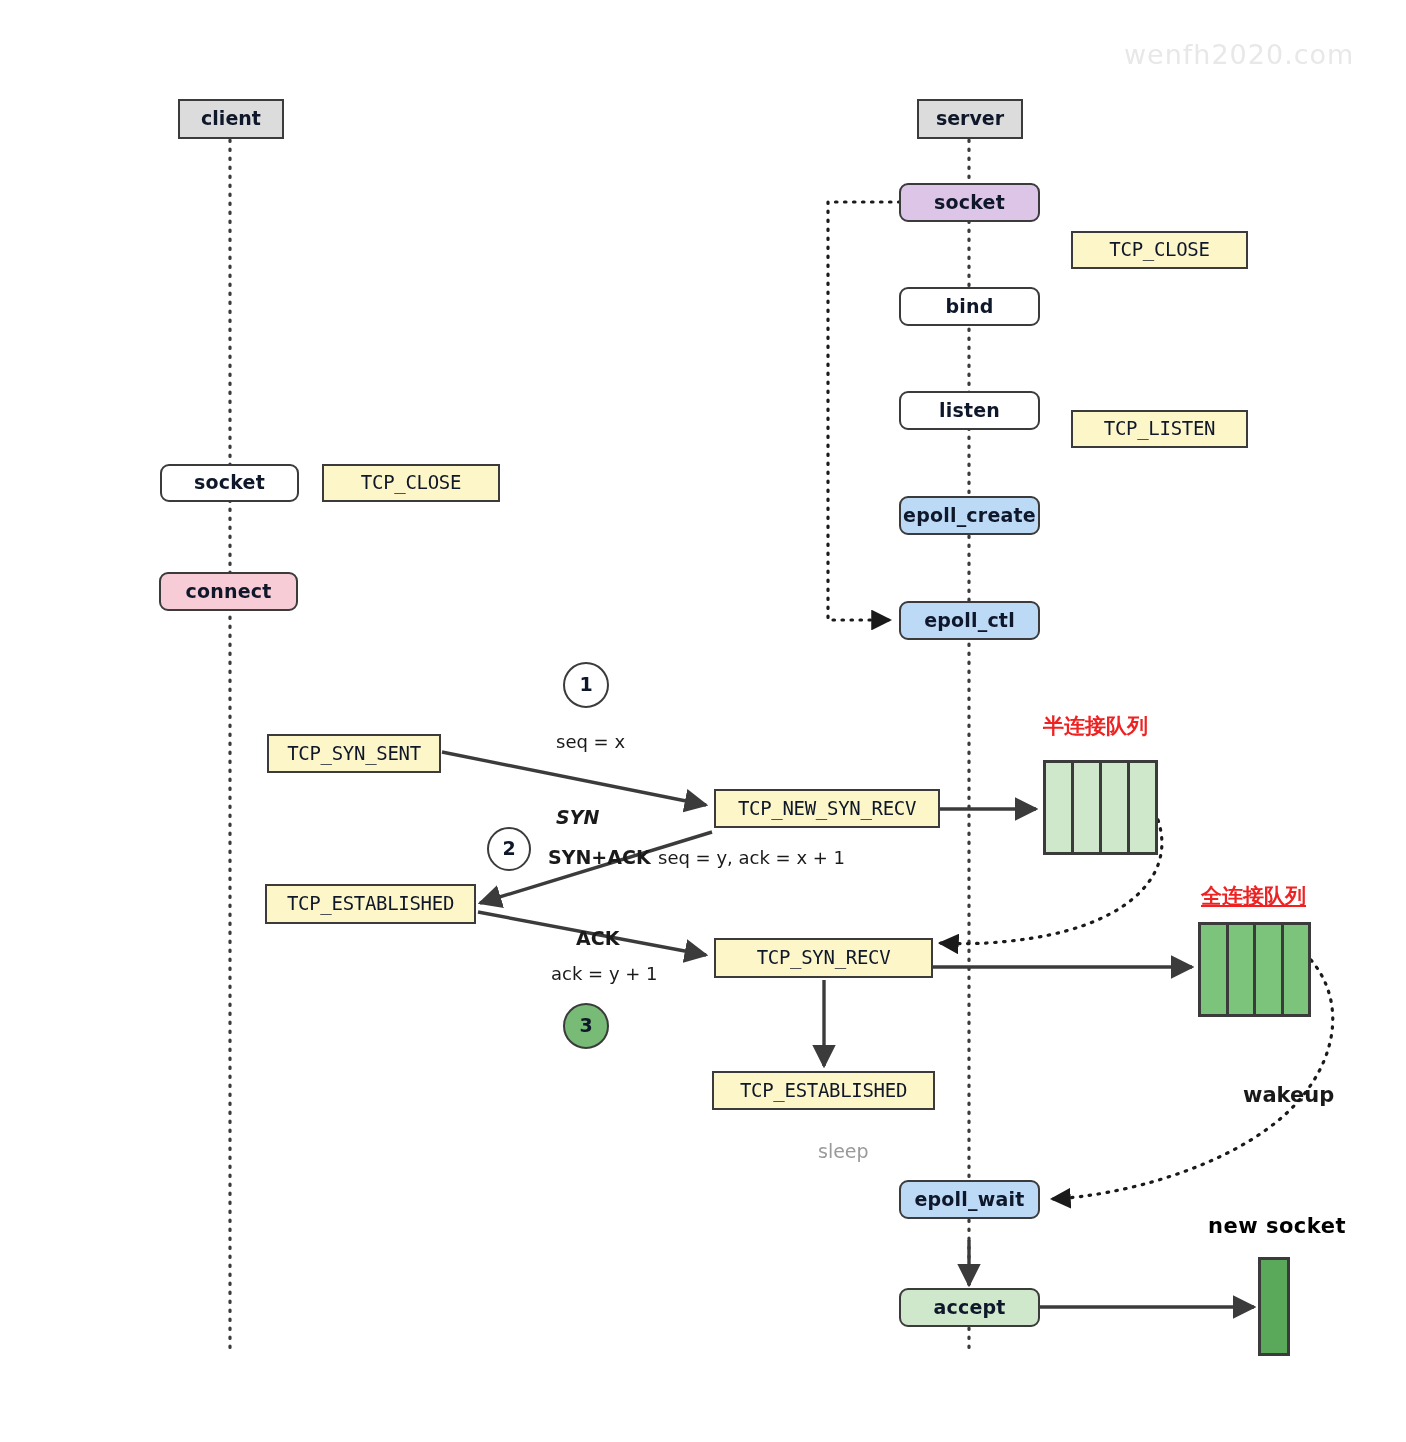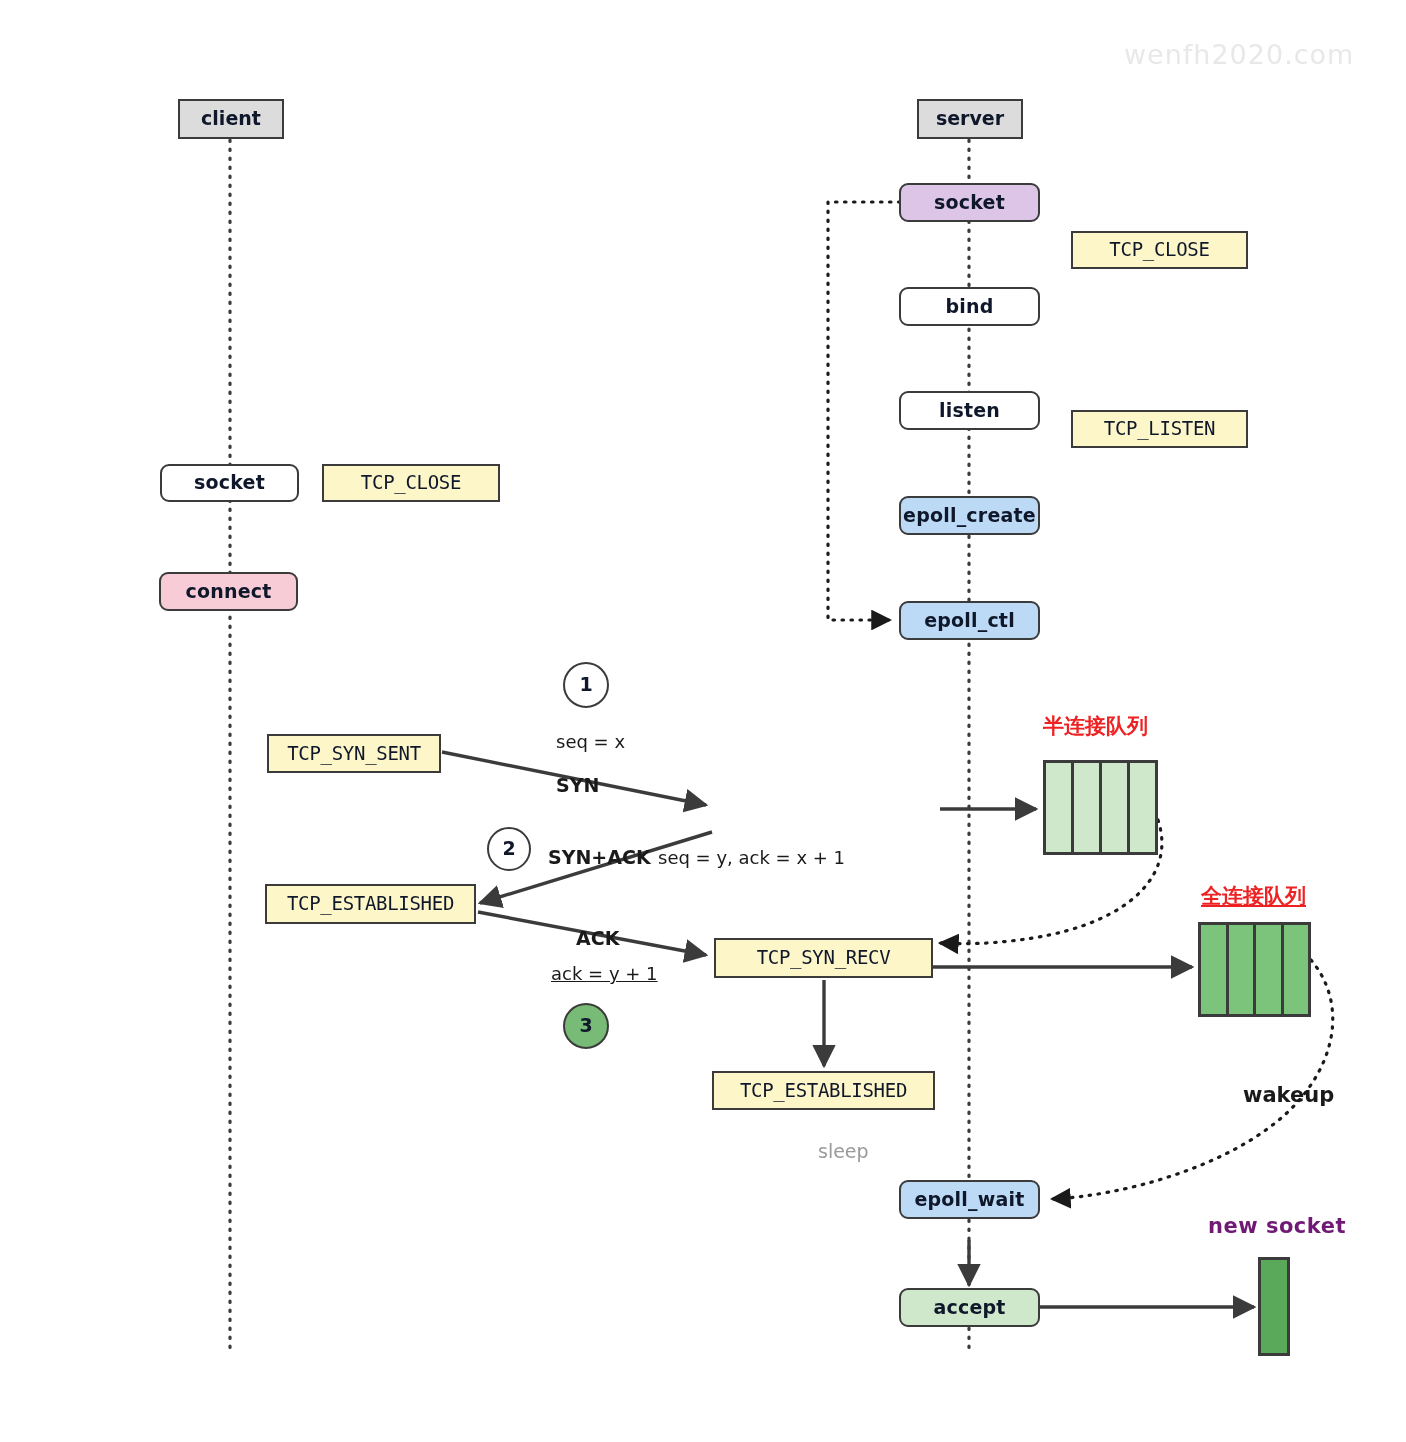--- a/index.html
+++ b/index.html
@@ -71,21 +71,21 @@
     color: #1a1a1a;
     font-size: 18px;
   }
   .txt.bold { font-weight: bold; font-size: 19px; }
   .txt.cn {
     color: #ee2222;
     font-weight: bold;
     font-size: 21px;
   }
   .txt.green {
-    color: #701a75;
+    color: #000000;
     font-weight: bold;
     font-size: 21px;
     letter-spacing: 0.5px;
   }
   .txt.gray { color: #9a9a9a; font-size: 19px; }
   .watermark {
     position: absolute;
     color: #e8e8e8;
     font-size: 27px;
     letter-spacing: 1px;
@@ -200,48 +200,49 @@
   <div class="node syscall" style="left:899px; top:287px; width:141px; height:39px; background:#ffffff;">bind</div>
 
   <div class="node syscall" style="left:899px; top:391px; width:141px; height:39px; background:#ffffff;">listen</div>
 
   <div class="node state" style="left:1071px; top:382px; width:177px; height:38px;margin-top:28px;">TCP_LISTEN</div>
 
   <div class="node syscall" style="left:899px; top:496px; width:141px; height:39px; background:#bcd9f5;">epoll_create</div>
 
   <div class="node syscall" style="left:899px; top:601px; width:141px; height:39px; background:#bcd9f5;">epoll_ctl</div>
 
+  <div class="node state" style="left:714px; top:789px; width:226px; height:39px;">TCP_NEW_SYN_RECV</div>
 
   <div class="node state" style="left:714px; top:938px; width:219px; height:40px;text-align:center;">TCP_SYN_RECV</div>
 
   <div class="node state" style="left:712px; top:1071px; width:223px; height:39px;">TCP_ESTABLISHED</div>
 
   <div class="txt gray" style="left:818px; top:1140px;text-align:right;">sleep</div>
 
   <div class="node syscall" style="left:899px; top:1180px; width:141px; height:39px; background:#bcd9f5;">epoll_wait</div>
 
   <div class="node syscall" style="left:899px; top:1288px; width:141px; height:39px; background:#cfe8cb;">accept</div>
 
   <div class="node circle" style="left:563px; top:662px; width:46px; height:46px;">1</div>
 
   <div class="node circle" style="left:487px; top:827px; width:44px; height:44px;">2</div>
 
   <div class="node circle filled" style="left:563px; top:1003px; width:46px; height:46px;">3</div>
 
   <div class="txt" style="left:556px; top:731px;">seq = x</div>
 
-  <div class="txt bold" style="left:556px; top:774px;">SYN</div>
+  <div class="txt bold" style="left:556px; top:806px;font-style:italic;">SYN</div>
 
   <div class="txt bold" style="left:548px; top:846px;">SYN+ACK</div>
 
   <div class="txt" style="left:658px; top:847px;">seq = y, ack = x + 1</div>
 
   <div class="txt bold" style="left:576px; top:927px;">ACK</div>
 
-  <div class="txt" style="left:551px; top:963px;text-decoration:underline;">ack = y + 1</div>
+  <div class="txt" style="left:551px; top:963px;">ack = y + 1</div>
 
   <div class="txt cn" style="left:1043px; top:712px;">半连接队列</div>
 
   <div class="queue" id="half-queue" style="left:1043px; top:760px; width:115px; height:95px; background:#cfe8cb;">
       <div class="cell"></div>
       <div class="cell"></div>
       <div class="cell"></div>
       <div class="cell"></div>
     </div>
 

